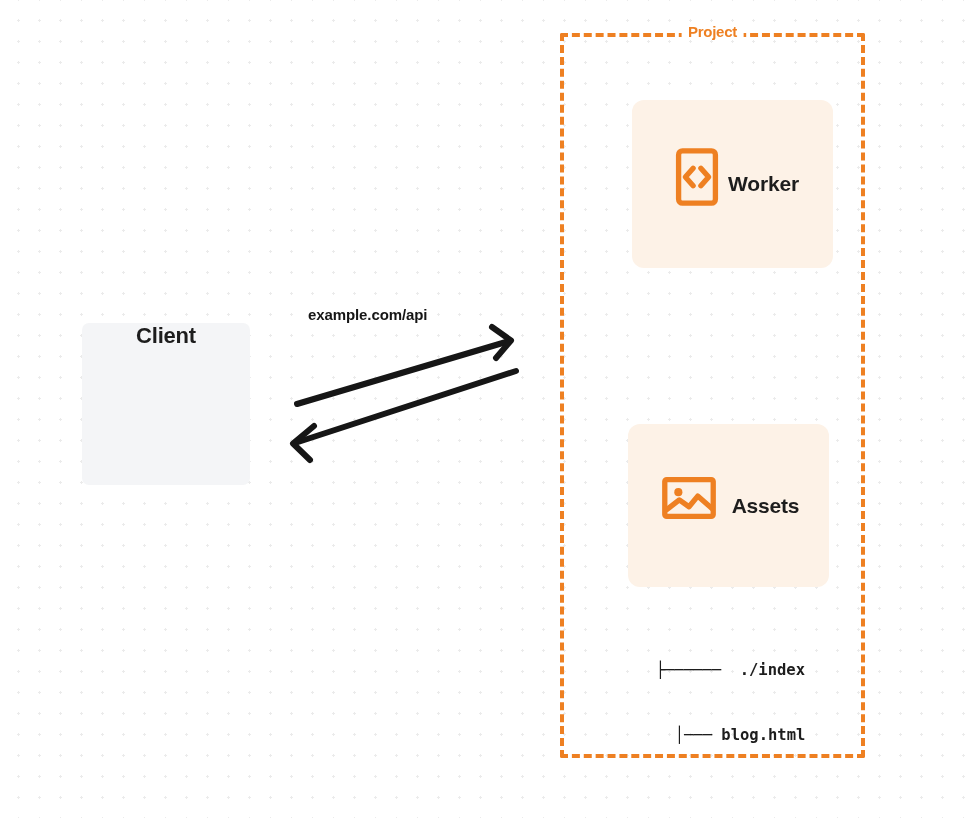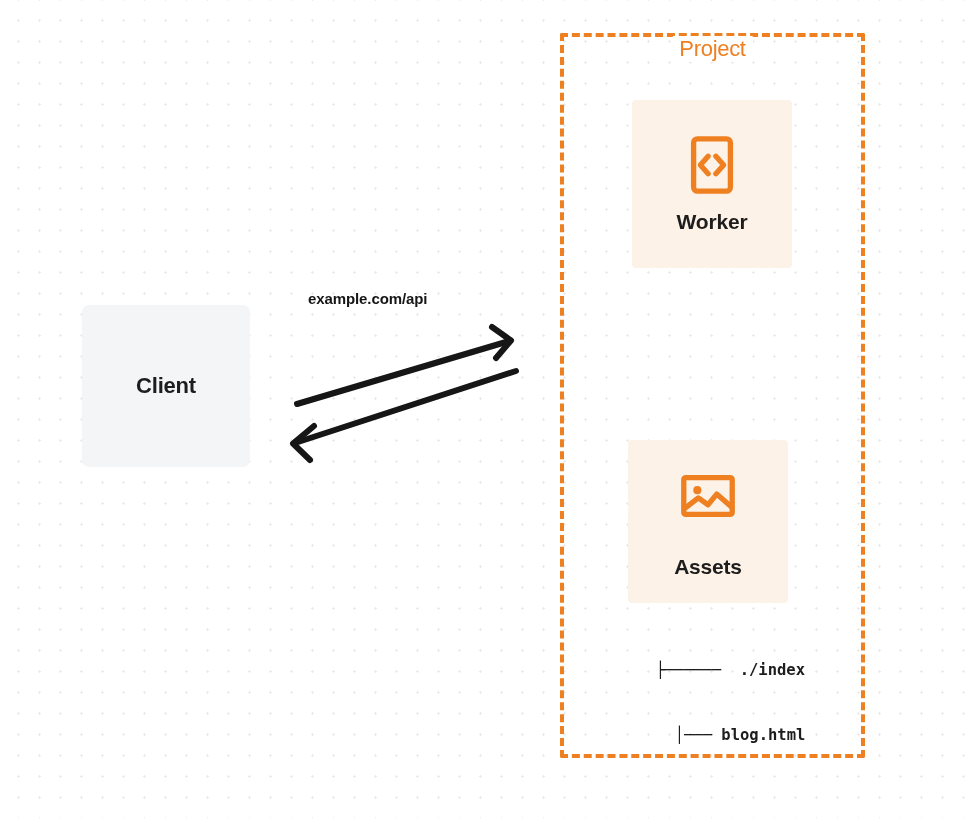--- a/index.html
+++ b/index.html
@@ -21,48 +21,47 @@
     background-color: #ffffff;
     background-image: radial-gradient(circle, #ebebeb 1.2px, rgba(255,255,255,0) 1.4px);
     background-size: 21px 21px;
     background-position: 8px 10px;
   }
 
   
   #client-node {
     position: absolute;
     left: 82px;
-    top: 305px;
+    top: 323px;
     width: 168px;
     height: 162px;
     background: #f4f5f7;
     border-radius: 7px;
     display: flex;
-    align-items: center;
     justify-content: center;
   }
   #client-node .node-label {
     font-size: 22px;
     font-weight: bold;
     color: #1d1d1d;
     letter-spacing: -0.2px;
   }
 
   
   #connector {
     position: absolute;
     left: 270px;
     top: 320px;
     width: 270px;
     height: 150px;
   }
   #connector-label {
     position: absolute;
     left: 308px;
-    top: 290px;
+    top: 306px;
     font-size: 15px;
     font-weight: bold;
     color: #161616;
     letter-spacing: -0.1px;
     white-space: nowrap;
   }
 
   
   #project-container {
     position: absolute;
@@ -74,42 +73,41 @@
     border: 4px dashed #ee8022;
     border-radius: 2px;
   }
   #project-title {
     position: absolute;
     left: 50%;
     top: -14px;
     transform: translateX(-50%);
     background: #ffffff;
     padding: 0 7px;
-    font-size: 22px;
-    font-weight: normal;
+    font-size: 15px;
+    font-weight: bold;
     color: #ee8022;
     letter-spacing: -0.3px;
     white-space: nowrap;
-    margin-top: 13px;
   }
 
   
   .service-card {
     position: absolute;
-    width: 160px;
+    width: 201px;
     height: 168px;
     background: #fdf2e7;
-    border-radius: 4px;
+    border-radius: 12px;
     display: flex;
-    flex-direction: column;
+    flex-direction: row;
     align-items: center;
     justify-content: center;
   }
   #worker-card { left: 632px; top: 100px; }
-  #assets-card { left: 628px; top: 440px; height: 163px; gap: 12px; }
+  #assets-card { left: 628px; top: 424px; height: 163px; gap: 12px; }
 
   .service-icon {
     width: 62px;
     height: 62px;
     display: block;
   }
   #worker-card .service-icon { margin-bottom: 14px; }
   #assets-card .service-icon { margin-bottom: 16px; }
 
   .service-label {

